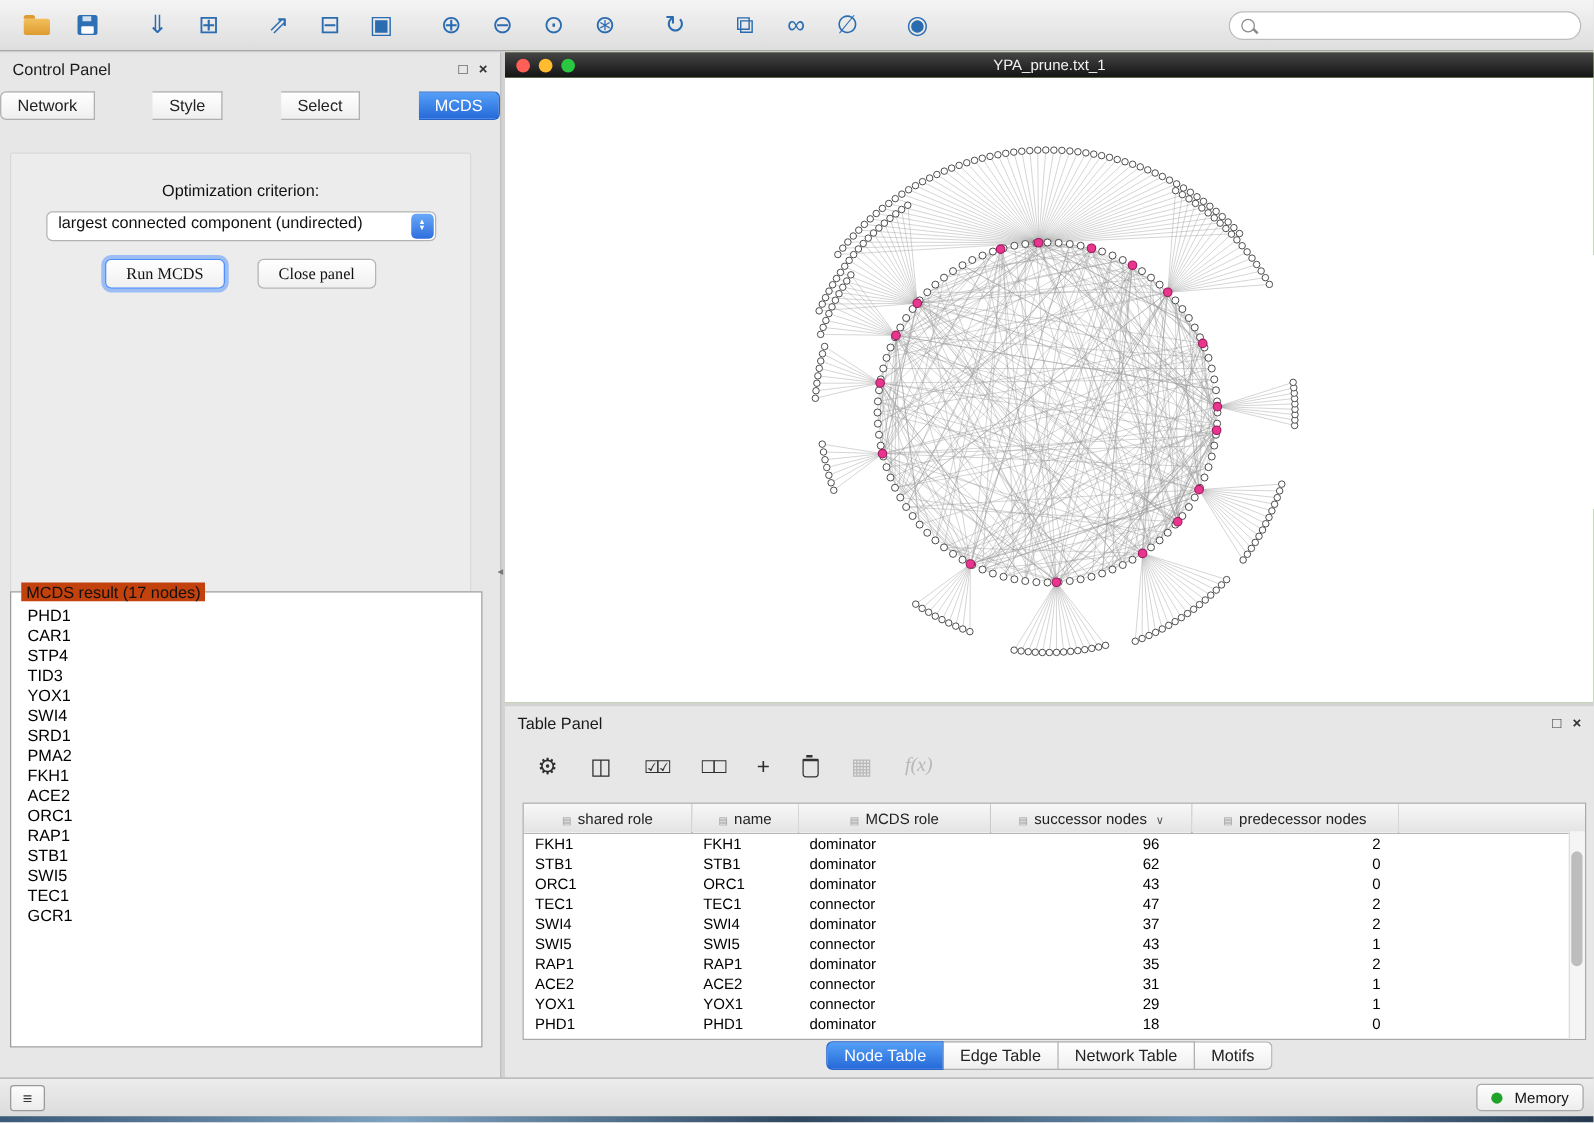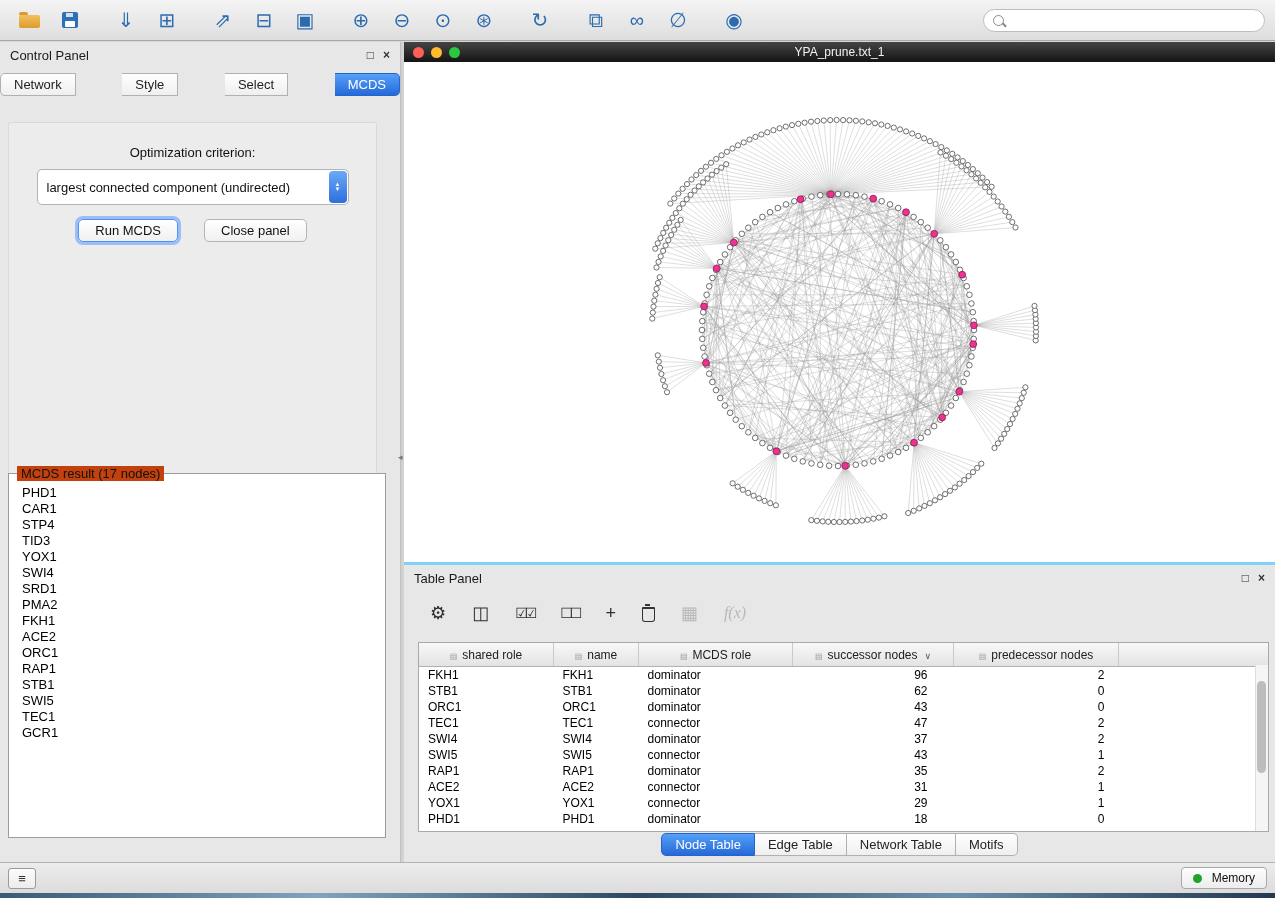--- a/index.html
+++ b/index.html
@@ -30,40 +30,40 @@
 
   
   .control-panel{position:absolute;top:42px;left:0;width:400px;bottom:36px;background:#e7e7e7;box-sizing:border-box;}
   .cp-tabs{display:flex;justify-content:space-between;margin-top:5px;position:relative;z-index:2;}
   .seg-tab{padding:3px 13px;font-size:13px;background:linear-gradient(#ffffff,#efefef);border:1px solid #b0b0b0;border-left:none;color:#222;}
   .seg-tab:first-child{border-left:1px solid #b0b0b0;border-radius:5px 0 0 5px;}
   .seg-tab:last-child{border-radius:0 5px 5px 0;}
   .seg-tab.active{background:linear-gradient(#55a0f8,#2569d8);border-color:#2364cf;color:#fff;}
   .cp-page{position:absolute;left:8px;right:23px;top:80px;height:368px;background:#ececec;border:1px solid #d9d9d9;border-radius:2px;box-sizing:border-box;padding-top:22px;}
   .opt-label{text-align:center;font-size:13px;color:#111;}
-  .dropdown{width:312px;height:36px;margin:9px auto 0;background:#fff;border:1px solid #b3b3b3;border-radius:5px;
-    display:flex;align-items:center;font-size:13px;color:#111;padding-left:9px;position:relative;box-sizing:border-box;}
+  .dropdown{width:312px;height:24px;margin:9px auto 0;background:#fff;border:1px solid #b3b3b3;border-radius:5px;
+    display:flex;align-items:flex-start;font-size:13px;color:#111;padding-left:9px;position:relative;box-sizing:border-box;}
   .stepper{position:absolute;right:1px;top:1px;bottom:1px;width:18px;border-radius:4px;
     background:linear-gradient(#6aa9f8,#2d6ede);display:flex;flex-direction:column;align-items:center;justify-content:center;color:#fff;}
   .stepper span{font-size:6px;line-height:5px;}
   .btn-row{display:flex;justify-content:center;gap:26px;margin-top:14px;}
-  .mac-btn{background:linear-gradient(#ffffff,#f0f0f0);border:1px solid #b5b5b5;border-radius:5px;padding:3px 16px;font-size:13px;color:#111;font-family:Liberation Sans, sans-serif;}
+  .mac-btn{background:linear-gradient(#ffffff,#f0f0f0);border:1px solid #b5b5b5;border-radius:5px;padding:3px 16px;font-size:13px;color:#111;font-family:Liberation Serif, serif;}
   .mac-btn.focused{box-shadow:0 0 0 3px rgba(77,144,254,.5);border-color:#4d90fe;}
   .result-box{position:absolute;left:8px;right:14px;top:424px;height:372px;border:1px solid #9c9c9c;background:#fff;margin:0;padding:0;box-sizing:border-box;}
   .result-box legend{font-size:13px;color:#111;margin-left:8px;padding:0 4px;background:#c2410c;}
   #mcds-list{height:calc(100% - 8px);overflow:hidden;padding:4px 0 0 13px;}
   .mcds-item{font-size:13px;line-height:16px;color:#000;}
 
   
   .v-splitter{position:absolute;left:400px;top:42px;bottom:36px;width:4px;background:#d2d2d2;border-left:1px solid #bfbfbf;border-right:1px solid #bfbfbf;}
   .v-splitter span{position:absolute;top:410px;left:-3px;font-size:9px;color:#777;}
   .h-splitter{position:absolute;left:404px;right:0;top:562px;height:3px;background:#d2d2d2;}
 
   
-  .network-window{position:absolute;left:404px;right:0;top:42px;height:600px;background:#7dd3fc;}
+  .network-window{position:absolute;left:404px;right:0;top:42px;height:520px;background:#4d7c0f;}
   .net-titlebar{height:20px;background:linear-gradient(#454545,#141414);display:flex;align-items:center;position:relative;}
   .traffic{position:absolute;left:9px;display:flex;gap:7px;}
   .light{width:11px;height:11px;border-radius:50%;background:#888;}
   .net-title{margin:0 auto;color:#f2f2f2;font-size:12px;}
   #net-svg{display:block;width:871px;height:500px;background:#fff;}
 
   
   .table-panel{position:absolute;left:404px;right:0;top:565px;bottom:36px;background:#e7e7e7;box-sizing:border-box;}
   .table-toolbar{height:44px;display:flex;align-items:center;padding-left:26px;gap:26px;}
   .ttb-btn{display:flex;align-items:center;justify-content:center;}

